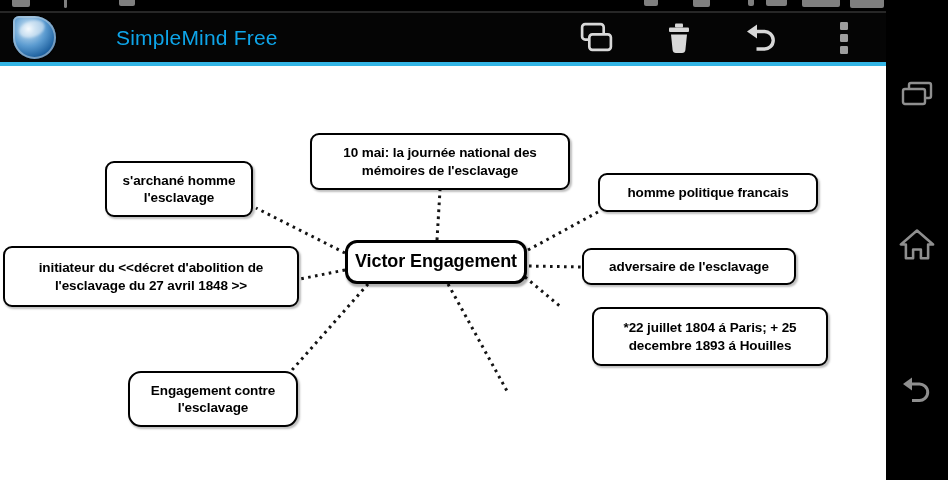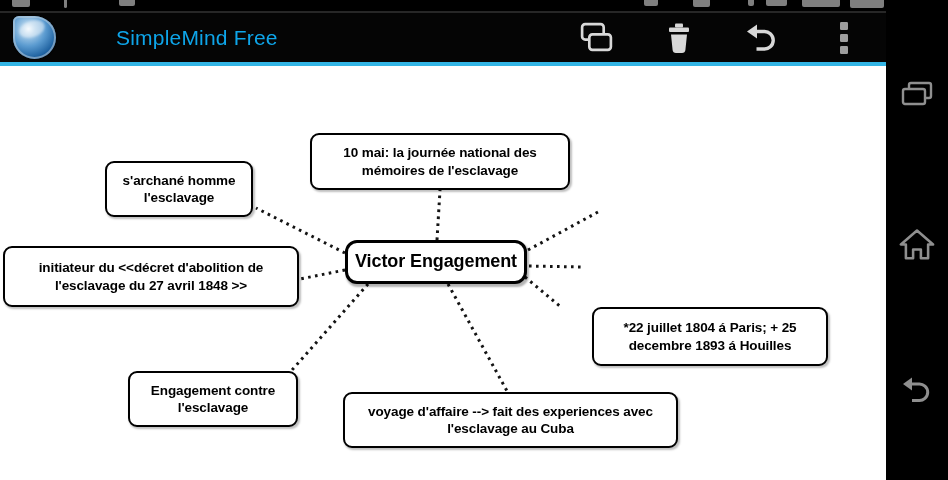--- a/index.html
+++ b/index.html
@@ -105,31 +105,32 @@
         <path d="M525 211 L562 242"></path>
         <path d="M368 218 L292 304"></path>
         <path d="M448 218 L507 325"></path>
       </g>
     </svg>
 
     <div class="node" style="left:105px;top:95px;width:148px;height:56px;">s'archané homme l'esclavage</div>
 
     <div class="node" style="left:310px;top:67px;width:260px;height:57px;">10 mai: la journée national des mémoires de l'esclavage</div>
 
+    <div class="node" style="left:598px;top:107px;width:220px;height:39px;">homme politique francais</div>
 
     <div class="node" style="left:3px;top:180px;width:296px;height:61px;">initiateur du &lt;&lt;décret d'abolition de l'esclavage du 27 avril 1848 &gt;&gt;</div>
 
     <div class="node node-center" style="left:345px;top:174px;width:182px;height:44px;">Victor Engagement</div>
 
+    <div class="node" style="left:582px;top:182px;width:214px;height:37px;">adversaire de l'esclavage</div>
 
     <div class="node" style="left:592px;top:241px;width:236px;height:59px;">*22 juillet 1804 á Paris; + 25 decembre 1893 á Houilles</div>
 
-    <div class="node" style="left:128px;top:305px;width:170px;height:56px;">Engagement contre l'esclavage</div>
+    <div class="node" style="left:128px;top:305px;width:170px;height:56px;border-radius:13px;">Engagement contre l'esclavage</div>
 
-    <div class="node" style="left:343px;top:326px;width:335px;height:56px;">voyage d'affaire --&gt; fait des experiences avec l'esclavage au Cuba</div>
   </div>
 
   <div class="navbar">
     <div class="nav-btn" style="top:71px;">
       <svg width="36" height="36" viewBox="0 0 36 36">
         <rect x="10" y="6" width="22" height="15" rx="2" fill="none" stroke="#8f8f8f" stroke-width="2.4"></rect>
         <rect x="4" y="12" width="22" height="15" rx="2" fill="#000" stroke="#8f8f8f" stroke-width="2.4"></rect>
       </svg>
     </div>
     <div class="nav-btn" style="top:221px;">

